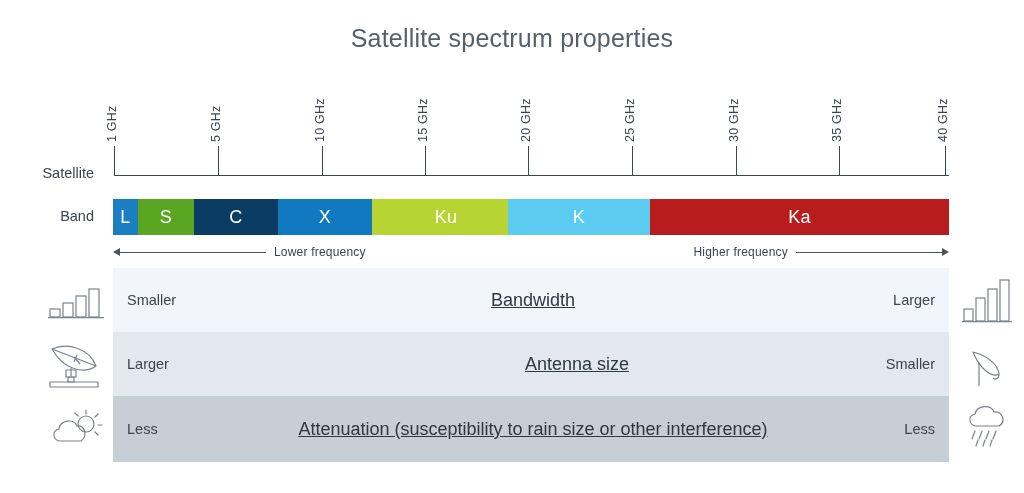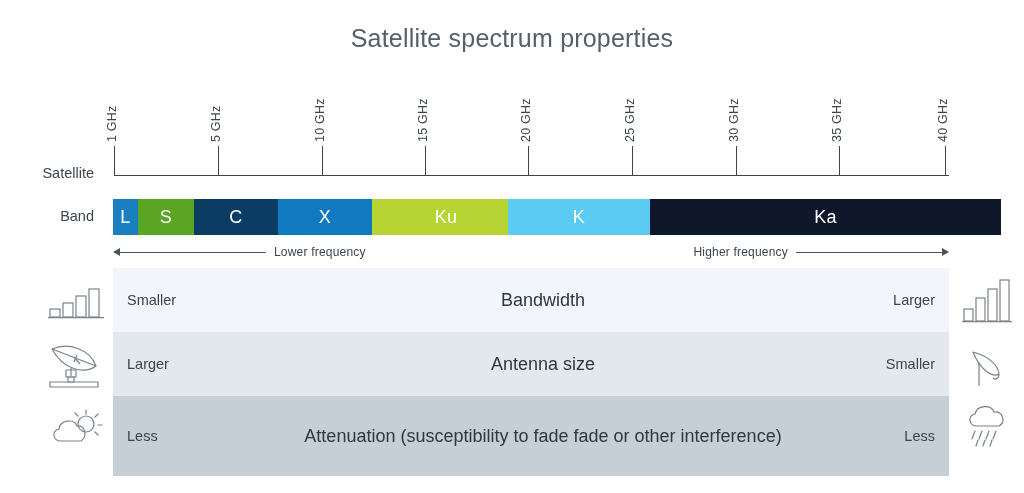--- a/index.html
+++ b/index.html
@@ -70,22 +70,22 @@
   .prop-row {
     position: absolute; left: 113px; width: 836px;
     display: flex; align-items: center;
   }
   .prop-left, .prop-right {
     font-size: 14.5px; color: #3c444c; flex: 0 0 auto;
   }
   .prop-left  { padding-left: 14px; }
   .prop-right { padding-right: 14px; margin-left: auto; }
   .prop-center {
-    position: absolute; left: 12px; width: 836px; text-align: center;
-    font-size: 18px; color: #2e3841; pointer-events: none;
+    position: absolute; left: 2px; width: 836px; text-align: center;
+    font-size: 18px; color: #2e3841; pointer-events: none; text-decoration: underline;
   }
 
   
   .icon-slot { position: absolute; display: block; }
   .icon-slot svg { display: block; }
 </style>
 </head>
 <body>
 
 <div id="stage">
@@ -120,21 +120,21 @@
       </div>
   </div>
 
   <div class="band-bar" id="band-host">
       <div class="band-seg" style="left: 113px; width: 25px; background: rgb(26, 127, 193);">L</div>
       <div class="band-seg" style="left: 138px; width: 56px; background: rgb(90, 165, 33);">S</div>
       <div class="band-seg" style="left: 194px; width: 84px; background: rgb(11, 60, 99);">C</div>
       <div class="band-seg" style="left: 278px; width: 94px; background: rgb(16, 121, 192);">X</div>
       <div class="band-seg" style="left: 372px; width: 148px; background: rgb(183, 212, 50);">Ku</div>
       <div class="band-seg" style="left: 508px; width: 142px; background: rgb(92, 203, 242);">K</div>
-      <div class="band-seg" style="left: 650px; width: 351px; background: #0f172a;">Ka</div>
+      <div class="band-seg" style="left: 650px; width: 299px; background: #b91c1c;">Ka</div>
     </div>
 
   <div class="arrows">
     <div class="arrow-row" id="arrow-lower" style="left:113px;">
       <span class="arrow-head head-left"></span>
       <span class="arrow-line" style="width:146px;"></span>
       <span class="arrow-txt" style="margin-left:8px;">Lower frequency</span>
     </div>
     <div class="arrow-row" id="arrow-higher" style="right:75px;">
       <span class="arrow-txt" style="margin-right:8px;">Higher frequency</span>
@@ -144,26 +144,26 @@
   </div>
 
   <div id="rows-host">
       <div class="prop-row" style="top: 268px; height: 64px; background: rgb(242, 245, 249);">
         <div class="prop-left" style="color: rgb(60, 68, 76);">Smaller</div>
         <div class="prop-center" style="color: rgb(46, 56, 65);">Bandwidth</div>
         <div class="prop-right" style="color: rgb(60, 68, 76);">Larger</div>
       </div>
       <div class="prop-row" style="top: 332px; height: 64px; background: rgb(226, 232, 237);">
         <div class="prop-left" style="color: rgb(60, 68, 76);">Larger</div>
-        <div class="prop-center" style="color: rgb(46, 56, 65);">Antenna size</div>
+        <div class="prop-center" style="color: rgb(46, 56, 65); margin-left: 44px;">Antenna size</div>
         <div class="prop-right" style="color: rgb(60, 68, 76);">Smaller</div>
       </div>
-      <div class="prop-row" style="top: 396px; height: 80px; background: rgb(198, 206, 214);">
+      <div class="prop-row" style="top: 396px; height: 66px; background: rgb(198, 206, 214);">
         <div class="prop-left" style="color: rgb(60, 68, 76);">Less</div>
-        <div class="prop-center" style="color: rgb(46, 56, 65);">Attenuation (susceptibility to fade fade or other interference)</div>
+        <div class="prop-center" style="color: rgb(46, 56, 65);">Attenuation (susceptibility to rain size or other interference)</div>
         <div class="prop-right" style="color: rgb(60, 68, 76);">Less</div>
       </div>
     </div>
 
   <div class="icon-slot" style="left:48px; top:286px;">
     <svg width="56" height="34" viewBox="0 0 56 34" fill="none" stroke="#7a828a" stroke-width="1.2">
       <rect x="2" y="23" width="10" height="8"></rect>
       <rect x="15" y="17" width="10" height="14"></rect>
       <rect x="28" y="10" width="10" height="21"></rect>
       <rect x="41" y="3" width="10" height="28"></rect>

